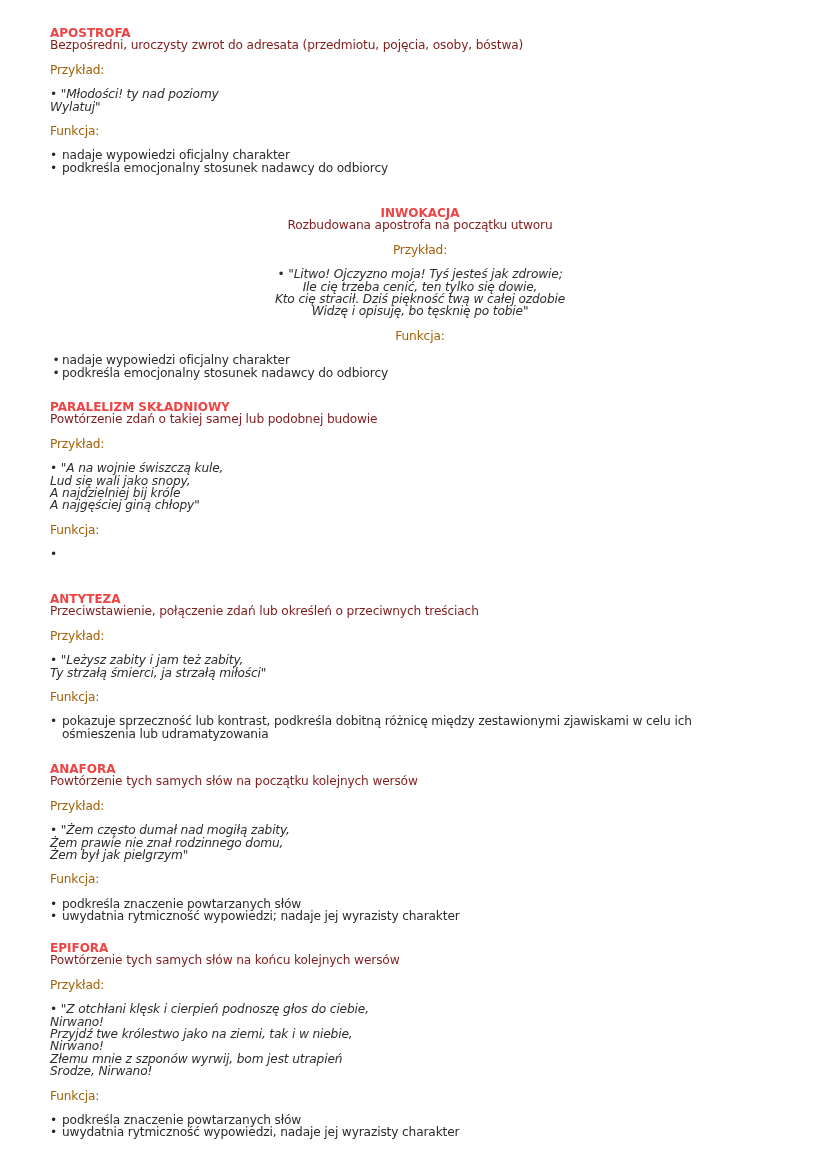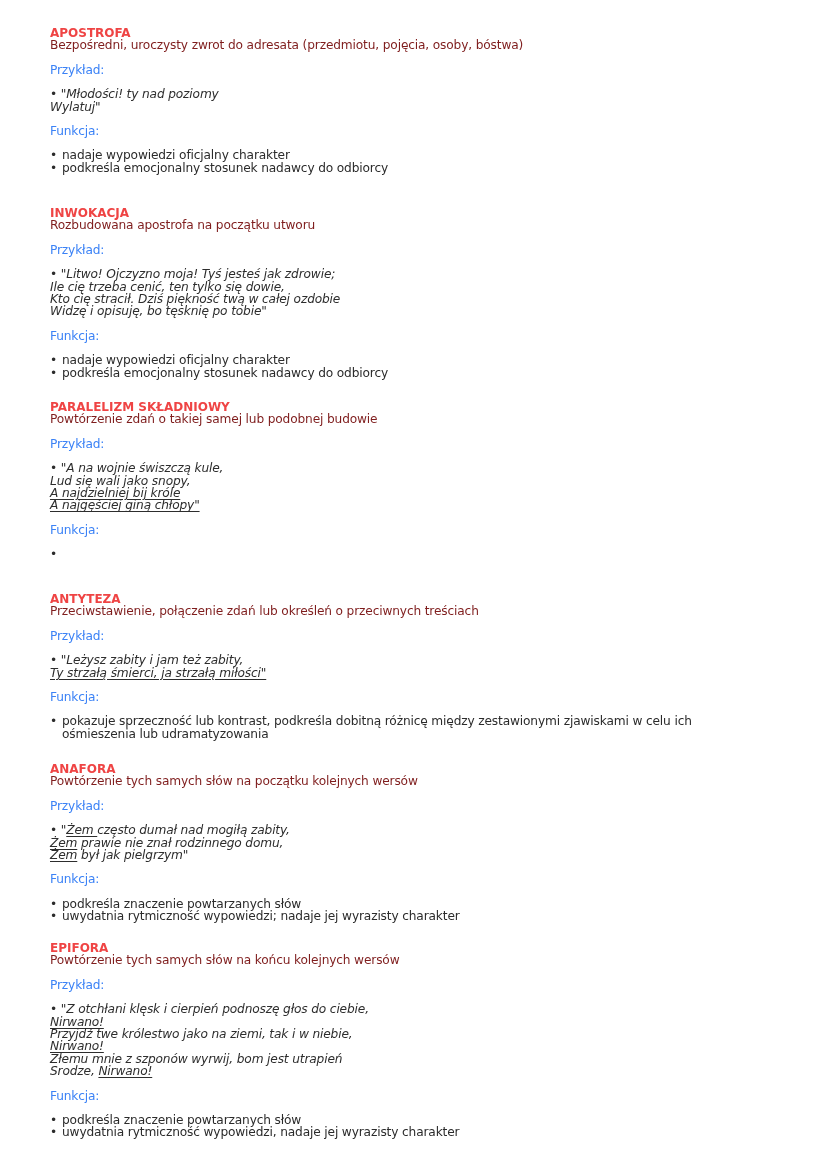--- a/index.html
+++ b/index.html
@@ -9,24 +9,24 @@
     color: #2b2b2b;
   }
   .page { position: absolute; left: 50px; top: 27px; width: 740px; }
   .section { position: absolute; left: 0; width: 740px; }
   .line {
     font-size: 12.2px; line-height: 12.4px; white-space: nowrap;
     letter-spacing: -0.15px;
   }
   .heading { font-weight: bold; color: #ef4444; font-size: 12px; letter-spacing: 0px; }
   .desc { color: #7f1d1d; }
-  .label { color: #3b82f6; margin-top: 12px; }
+  .label { color: #a16207; margin-top: 12px; }
   .quote { font-style: italic; color: #2d2d2d; }
   .quote-block { margin-top: 12px; }
-  .u { text-decoration: underline; text-underline-offset: 2px; }
+  .u { text-underline-offset: 2px; }
   .func-list { margin-top: 12px; }
   .bullet-row { display: flex; }
   .bullet { width: 12px; flex: none; }
   .wrap { white-space: normal; }
 </style>
 </head>
 <body>
 
 <div class="page">
 
@@ -44,21 +44,21 @@
           <span class="bullet">•</span>
           <span>nadaje wypowiedzi oficjalny charakter</span>
         </div>
       <div class="line bullet-row">
           <span class="bullet">•</span>
           <span>podkreśla emocjonalny stosunek nadawcy do odbiorcy</span>
         </div>
     </div>
   </div>
 
-  <div class="section" style="top:180px;">
+  <div class="section" style="top:180px;text-align:center;">
     <div class="line heading">INWOKACJA</div>
     <div class="line desc">Rozbudowana apostrofa na początku utworu</div>
     <div class="line label">Przykład:</div>
     <div class="quote-block">
       <div class="line quote"><span style="font-style:normal">•</span> <span>"Litwo! Ojczyzno moja! Tyś jesteś jak zdrowie;</span></div>
       <div class="line quote">Ile cię trzeba cenić, ten tylko się dowie,</div>
       <div class="line quote">Kto cię stracił. Dziś piękność twą w całej ozdobie</div>
       <div class="line quote">Widzę i opisuję, bo tęsknię po tobie"</div>
     </div>
     <div class="line label">Funkcja:</div>

